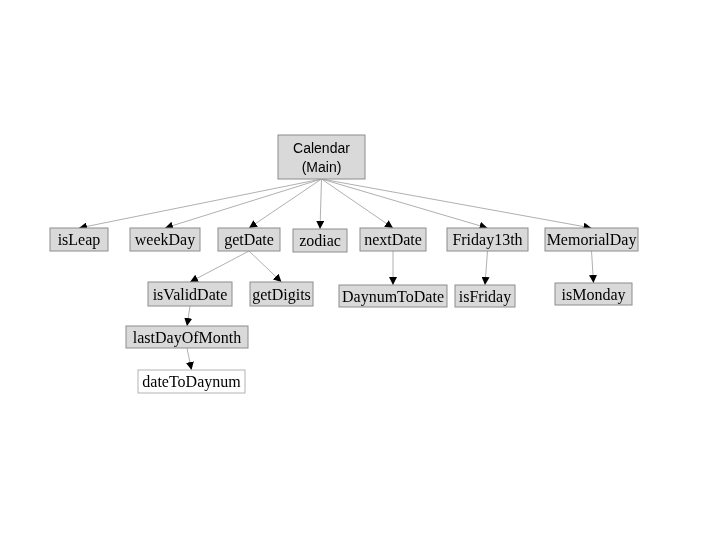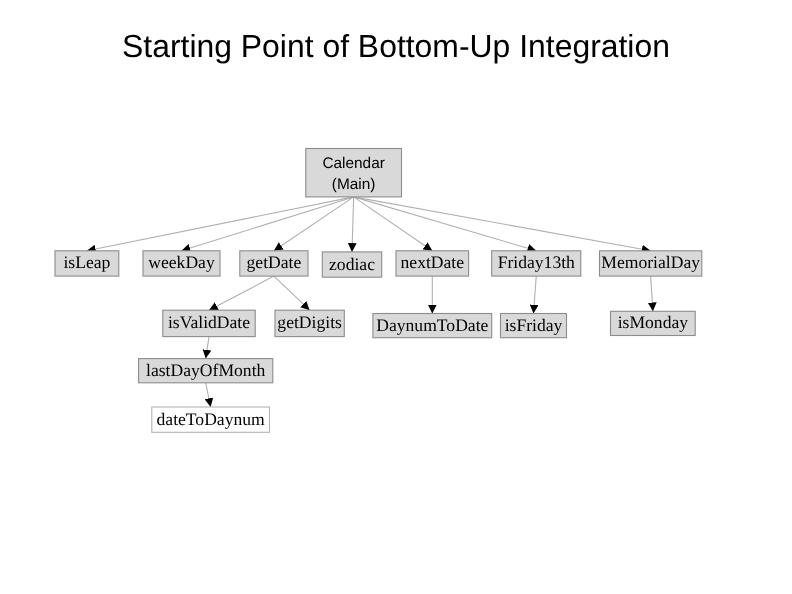--- a/index.html
+++ b/index.html
@@ -36,21 +36,20 @@
     font-family: "Liberation Sans", "DejaVu Sans", sans-serif;
     font-size: 14px;
     fill: #000000;
   }
   .edge-line { stroke: #b0b0b0; stroke-width: 1; fill: none; }
 </style>
 </head>
 <body>
 
 <div class="slide">
-  <div class="title">Starting Point of Bottom-Up Integration</div>
   <svg class="diagram" id="diagram" width="720" height="540" viewBox="0 0 720 540">
       <defs>
         <marker id="arrow" viewBox="0 0 8 8" refX="8" refY="4" markerWidth="8" markerHeight="8" orient="auto">
           <path d="M0,0 L8,4 L0,8 Z" fill="#000000"></path>
         </marker>
       </defs>
       <line x1="321.5" y1="179" x2="79" y2="228" marker-end="url(#arrow)" class="edge-line"></line>
       <line x1="321.5" y1="179" x2="165" y2="228" marker-end="url(#arrow)" class="edge-line"></line>
       <line x1="321.5" y1="179" x2="249" y2="228" marker-end="url(#arrow)" class="edge-line"></line>
       <line x1="321.5" y1="179" x2="320" y2="229" marker-end="url(#arrow)" class="edge-line"></line>

